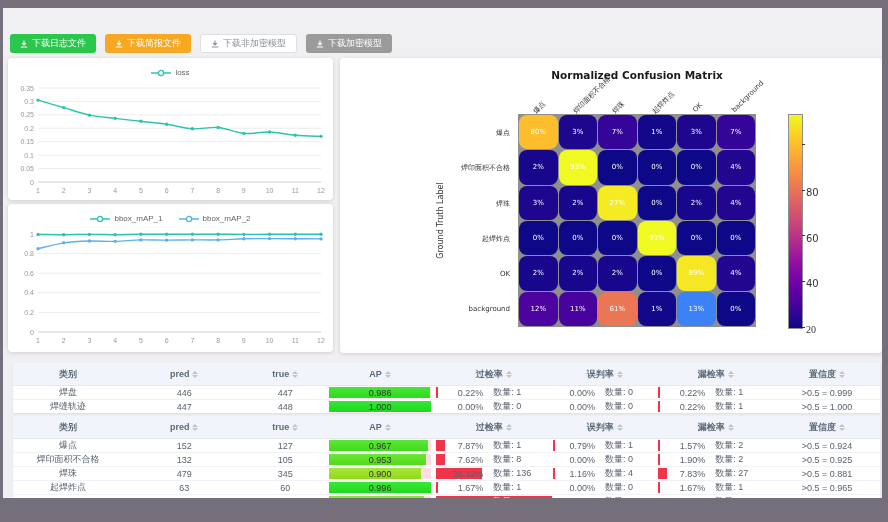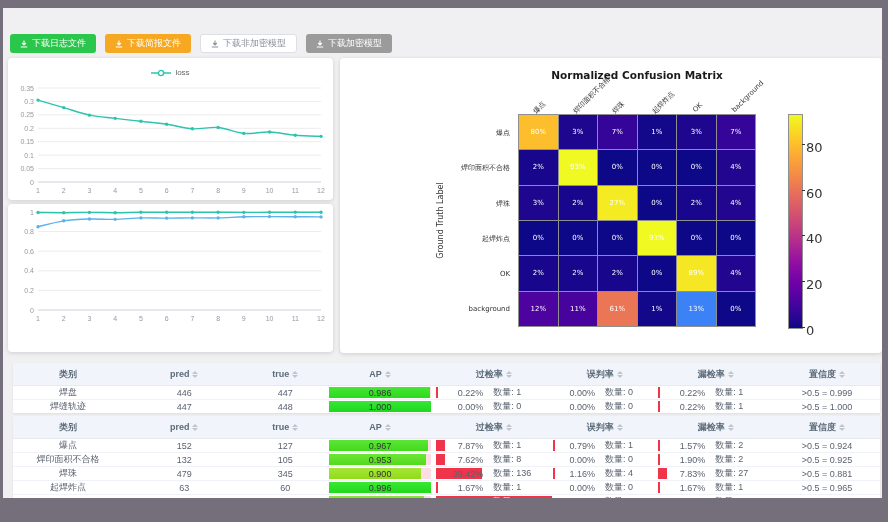--- a/index.html
+++ b/index.html
@@ -22,30 +22,30 @@
   #matrix-card{left:337px;top:50px;width:542px;height:295px;font-family:"DejaVu Sans",sans-serif;}
   .legend{display:flex;justify-content:center;gap:16px;padding-top:7px;height:15px;align-items:center;}
   .legend-item{display:flex;align-items:center;gap:4px;font-size:8px;color:#666;cursor:pointer;}
   .chart-svg{display:block;}
   
   .mx-title{position:absolute;left:178px;width:238px;top:11px;text-align:center;
             font-size:10.5px;font-weight:bold;color:#1a1a1a;}
   .mx-grid{position:absolute;left:178px;top:56px;width:238px;height:213px;
            display:grid;grid-template-columns:repeat(6,1fr);grid-template-rows:repeat(6,1fr);
            gap:1px;background:#8f8f8f;border:1px solid #8f8f8f;box-sizing:border-box;}
-  .mx-cell{display:flex;align-items:center;justify-content:center;font-size:7px;color:#fff;}
+  .mx-cell{display:flex;align-items:center;justify-content:center;font-size:7px;color:#fff;border-radius:8px;}
   .mx-collabel{position:absolute;font-size:7px;color:#333;white-space:nowrap;
                transform:rotate(-45deg);transform-origin:0 100%;}
   .mx-rowlabel{position:absolute;font-size:7px;color:#333;right:372px;width:120px;text-align:right;}
   .mx-xlabel{position:absolute;left:178px;width:238px;top:281px;text-align:center;font-size:8px;color:#333;}
   .mx-ylabel{position:absolute;left:96px;top:269px;width:213px;transform:rotate(-90deg);
              transform-origin:0 0;text-align:center;font-size:8px;color:#333;}
   .mx-colorbar{position:absolute;left:448px;top:56px;width:13px;height:213px;border:1px solid #8f8f8f;
     background:linear-gradient(to top,#0d0887,#41049d 10%,#6a00a8 20%,#8f0da4 30%,#b12a90 40%,#cc4778 50%,#e16462 60%,#f2844b 70%,#fca636 80%,#fcce25 90%,#f0f921);}
-  .mx-cbtick{position:absolute;font-size:13px;color:#333;left:466px;}
+  .mx-cbtick{position:absolute;font-size:10px;color:#333;left:466px;margin-top:47px;}
   .mx-cbtickmark{position:absolute;width:3px;height:1px;background:#333;left:462px;}
   
   .tables{position:absolute;left:10px;right:2px;top:355px;}
   .table-card{background:#fff;margin-bottom:3px;box-shadow:0 1px 2px rgba(0,0,0,.08);}
   table{width:100%;border-collapse:collapse;table-layout:fixed;font-size:9px;color:#5a6270;}
   thead th{height:20px;background:#f1f4fa;font-weight:bold;color:#5c6b7a;border-bottom:1px solid #e6e9f0;}
   thead th .th-inner{display:inline-flex;align-items:center;gap:3px;}
   tbody td{height:13px;text-align:center;border-bottom:1px solid #f0f2f7;padding:0;position:relative;overflow:hidden;}
   tbody tr:last-child td{border-bottom:none;}
   .caret{display:inline-flex;flex-direction:column;gap:1px;}
@@ -143,20 +143,36 @@
         <circle cx="184.36363636363637" cy="48.82285714285714" r="1.7" fill="#2cc4ad"></circle>
         <circle cx="210.0909090909091" cy="47.47999999999999" r="1.7" fill="#2cc4ad"></circle>
         <circle cx="235.8181818181818" cy="53.38857142857143" r="1.7" fill="#2cc4ad"></circle>
         <circle cx="261.5454545454545" cy="52.04571428571428" r="1.7" fill="#2cc4ad"></circle>
         <circle cx="287.27272727272725" cy="55.268571428571434" r="1.7" fill="#2cc4ad"></circle>
         <circle cx="313" cy="56.34285714285714" r="1.7" fill="#2cc4ad"></circle>
       </svg>
   </div>
 
   <div class="card" id="map-card">
+    <div class="legend" id="legend-1">
+        <span class="legend-item">
+          <svg width="20" height="8" viewBox="0 0 20 8">
+            <line x1="0" y1="4" x2="20" y2="4" stroke="#2cc4ad" stroke-width="1.5"></line>
+            <circle cx="10" cy="4" r="2.6" fill="#fff" stroke="#2cc4ad" stroke-width="1.4"></circle>
+          </svg>
+          <span>bbox_mAP_1</span>
+        </span>
+        <span class="legend-item">
+          <svg width="20" height="8" viewBox="0 0 20 8">
+            <line x1="0" y1="4" x2="20" y2="4" stroke="#5ab1f0" stroke-width="1.5"></line>
+            <circle cx="10" cy="4" r="2.6" fill="#fff" stroke="#5ab1f0" stroke-width="1.4"></circle>
+          </svg>
+          <span>bbox_mAP_2</span>
+        </span>
+      </div>
     <svg class="chart-svg" id="svg-1" width="325" height="126" viewBox="0 0 325 126">
         <line x1="30" y1="106" x2="313" y2="106" stroke="#ccd1d9" stroke-width="1"></line>
         <text x="26" y="108.5" text-anchor="end" font-size="7" fill="#999">0</text>
         <line x1="30" y1="86.4" x2="313" y2="86.4" stroke="#ececf0" stroke-width="1"></line>
         <text x="26" y="88.9" text-anchor="end" font-size="7" fill="#999">0.2</text>
         <line x1="30" y1="66.8" x2="313" y2="66.8" stroke="#ececf0" stroke-width="1"></line>
         <text x="26" y="69.3" text-anchor="end" font-size="7" fill="#999">0.4</text>
         <line x1="30" y1="47.2" x2="313" y2="47.2" stroke="#ececf0" stroke-width="1"></line>
         <text x="26" y="49.7" text-anchor="end" font-size="7" fill="#999">0.6</text>
         <line x1="30" y1="27.599999999999994" x2="313" y2="27.599999999999994" stroke="#ececf0" stroke-width="1"></line>
@@ -259,21 +275,21 @@
         <div class="mx-cell" style="background: rgb(19, 8, 137);">1%</div>
         <div class="mx-cell" style="background: #3b82f6;">13%</div>
         <div class="mx-cell" style="background: rgb(13, 8, 135);">0%</div>
       </div>
     <div class="mx-ylabel">Ground Truth Label</div>
     <div class="mx-colorbar"></div>
     <div id="mx-cbticks">
         <div class="mx-cbtickmark" style="top: 269px;"></div>
         <div class="mx-cbtick" style="top: 265px;">0</div>
         <div class="mx-cbtickmark" style="top: 223.194px;"></div>
-        <div class="mx-cbtick" style="top: 219.194px;">20</div>
+        <div class="mx-cbtick" style="top: 219.194px; font-family: Liberation Serif, serif;">20</div>
         <div class="mx-cbtickmark" style="top: 177.387px;"></div>
         <div class="mx-cbtick" style="top: 173.387px;">40</div>
         <div class="mx-cbtickmark" style="top: 131.581px;"></div>
         <div class="mx-cbtick" style="top: 127.581px;">60</div>
         <div class="mx-cbtickmark" style="top: 85.7742px;"></div>
         <div class="mx-cbtick" style="top: 81.7742px;">80</div>
       </div>
   </div>
 
   <div class="tables" id="tables">

